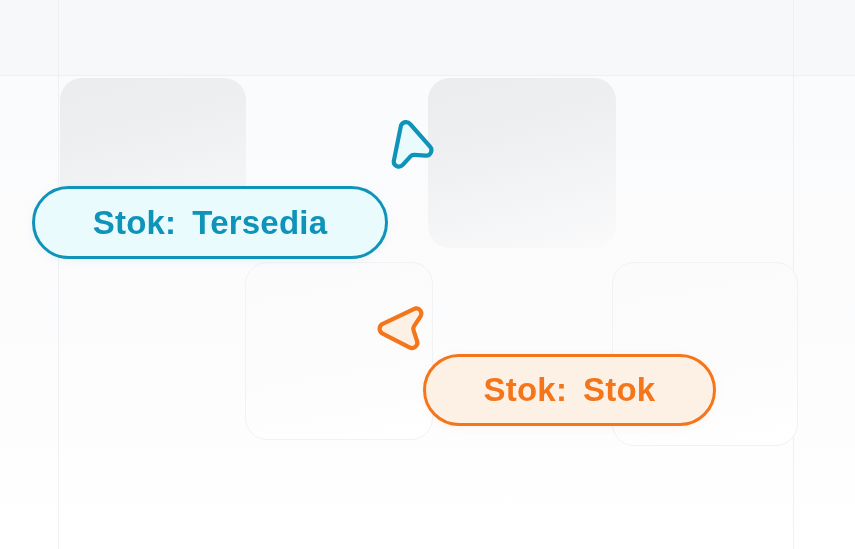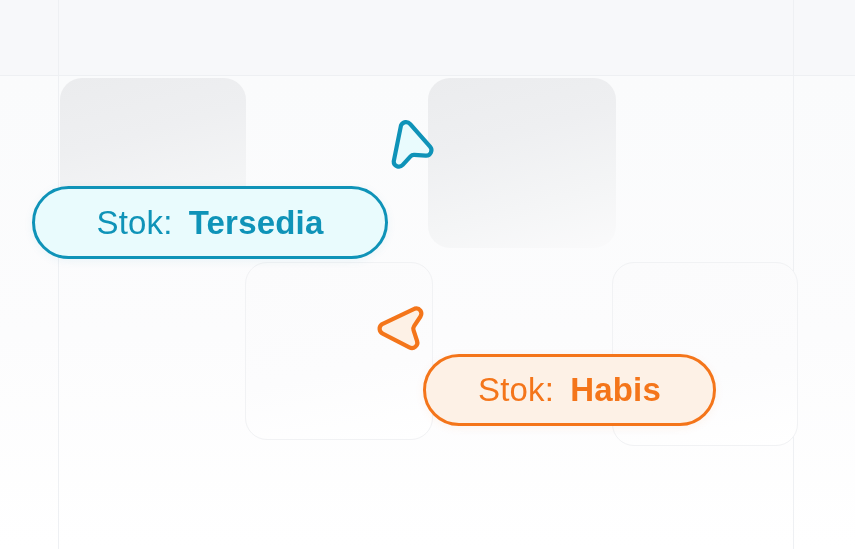--- a/index.html
+++ b/index.html
@@ -77,21 +77,21 @@
   .badge {
     position: absolute;
     display: flex;
     align-items: center;
     justify-content: center;
     border-radius: 999px;
     white-space: nowrap;
     box-sizing: border-box;
   }
   .badge .label-weak {
-    font-weight: 400;
+    font-weight: 700;
     letter-spacing: 0.2px;
   }
   .badge .label-strong {
     font-weight: 700;
     letter-spacing: 0.2px;
     margin-left: 16px;
   }
 
   #badge-tersedia {
     left: 32px;
@@ -156,16 +156,16 @@
     </svg>
   </div>
 
   <div id="badge-tersedia" class="badge">
     <span class="label-weak">Stok:</span>
     <span class="label-strong">Tersedia</span>
   </div>
 
   <div id="badge-habis" class="badge">
     <span class="label-weak">Stok:</span>
-    <span class="label-strong">Habis</span>
+    <span class="label-strong">Stok</span>
   </div>
 
 </div>
 
 </body></html>

